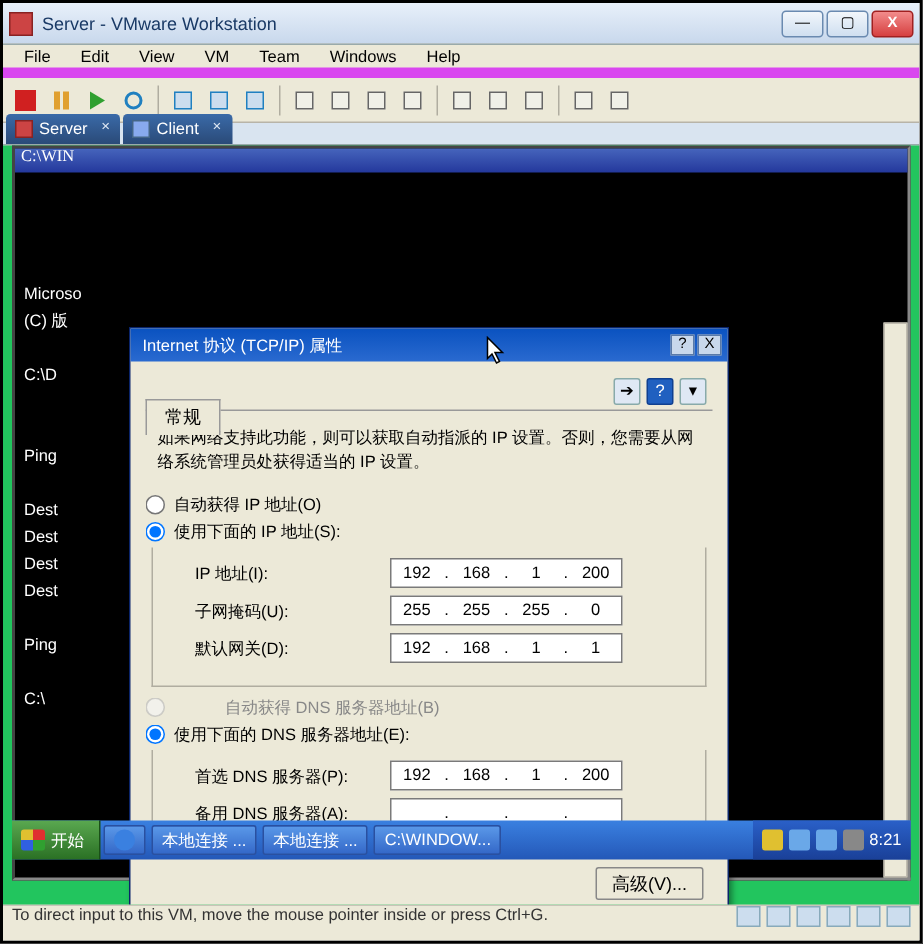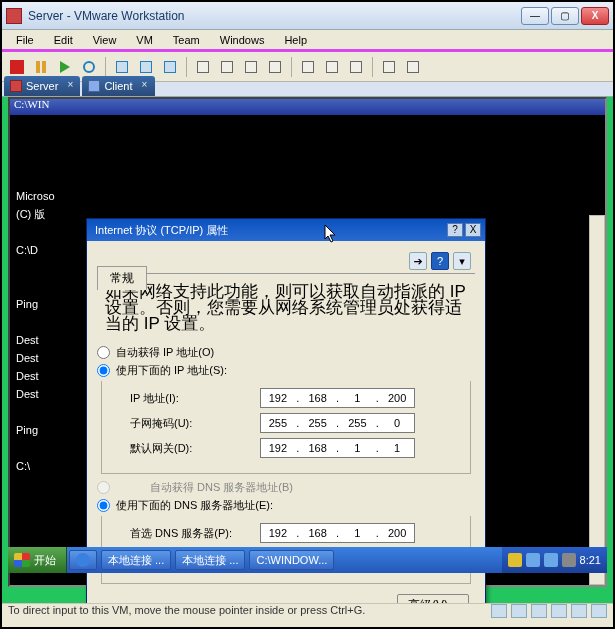--- a/index.html
+++ b/index.html
@@ -7,21 +7,21 @@
 
 
 .app-window { width: 100%; height: 100%; background: #d4d0c8; display: flex; flex-direction: column; }
 .titlebar { height: 28px; background: linear-gradient(#e8f0fa, #c8d8ec); display: flex; align-items: center; padding: 0 4px; border-bottom: 1px solid #9aa; }
 .titlebar .icon { width: 16px; height: 16px; background: #c44; border: 1px solid #822; margin-right: 6px; }
 .titlebar .title { flex: 1; color: #1a3a66; font-size: 12px; }
 .winbtns { display: flex; gap: 2px; }
 .winbtns div { width: 28px; height: 18px; background: linear-gradient(#f2f6fb,#cfdff0); border: 1px solid #6a8ab0; border-radius: 3px; text-align: center; line-height: 15px; font-size: 10px; cursor: pointer; }
 .winbtns .close { background: linear-gradient(#f28b8b,#d64040); border-color: #a02020; color: #fff; font-weight: bold; }
 
-.menubar { height: 22px; background: #ece9d8; display: flex; align-items: center; padding: 0 6px; gap: 4px; border-bottom: 3px solid #d946ef; }
+.menubar { height: 22px; background: #ece9d8; display: flex; align-items: center; padding: 0 6px; gap: 4px; border-bottom: 7px solid #d946ef; }
 .menubar span { padding: 2px 8px; cursor: pointer; }
 
 .toolbar { height: 30px; background: #ece9d8; display: flex; align-items: center; padding: 0 4px; gap: 2px; border-bottom: 1px solid #b8b4a8; }
 .tb-btn { width: 22px; height: 22px; border: 1px solid transparent; display: flex; align-items: center; justify-content: center; cursor: pointer; }
 .tb-sep { width: 1px; height: 20px; background: #b0ada0; margin: 0 3px; }
 .ico { width: 14px; height: 14px; display: block; }
 .ico-stop { background: #d02020; }
 .ico-pause { width: 10px; height: 12px; background: linear-gradient(to right,#e0a030 40%,transparent 40%,transparent 60%,#e0a030 60%); }
 .ico-play { width: 0; height: 0; border-left: 10px solid #30a030; border-top: 6px solid transparent; border-bottom: 6px solid transparent; }
 .ico-cycle { border: 2px solid #2080c0; border-radius: 50%; width: 12px; height: 12px; }
@@ -57,21 +57,21 @@
 
 .dialog { position: absolute; left: 84px; top: 121px; width: 400px; background: #ece9d8; border: 1px solid #0a246a; box-shadow: 2px 2px 4px rgba(0,0,0,.4); }
 .dlg-title { height: 22px; background: linear-gradient(#0a52c0,#2a6ad0); color: #fff; padding: 0 4px; display: flex; align-items: center; font-size: 12px; }
 .dlg-title .t { flex: 1; padding-left: 4px; }
 .dlg-title .dbtn { width: 16px; height: 14px; background: #c8d8ec; border: 1px solid #5a7aa8; margin-left: 2px; color: #000; font-size: 10px; line-height: 12px; text-align: center; cursor: pointer; }
 .dlg-body { padding: 8px 10px 10px; }
 .tabhdr { border-bottom: 1px solid #999; display: flex; }
 .tabhdr .th { padding: 3px 12px; background: #ece9d8; border: 1px solid #999; border-bottom: none; position: relative; top: 17px; cursor: pointer; font-size: 12px; }
 .hdr-icons { margin-left: auto; display: flex; gap: 4px; align-items: center; padding-right: 4px; }
 .hdr-icons div { width: 18px; height: 18px; border: 1px solid #8aa; background: #dfe8f4; border-radius: 2px; cursor: pointer; text-align: center; line-height: 16px; font-size: 11px; }
-.desc { padding: 10px 8px; font-size: 17px; line-height: 16px; }
+.desc { padding: 10px 8px; font-size: 11px; line-height: 16px; }
 .group { border: 1px solid #b0ada0; margin: 6px 4px; padding: 8px 10px 10px; }
 .radio-row { display: flex; align-items: center; gap: 6px; margin: 3px 0; font-size: 12px; cursor: pointer; }
 .radio-row.disabled { color: #888; gap: 40px; }
 .radio-row input { cursor: pointer; }
 .field-row { display: flex; align-items: center; margin: 5px 0 5px 18px; font-size: 12px; }
 .field-row label { width: 130px; }
 .ipbox { width: 155px; height: 20px; border: 1px solid #7a7a7a; background: #fff; display: flex; align-items: center; font-family: "Courier New", monospace; font-size: 12px; }
 .ipbox span { flex: 1; text-align: center; }
 .ipbox .dot { flex: 0 0 6px; text-align: center; }
 .btnrow { display: flex; justify-content: flex-end; padding: 4px 6px 0; }

